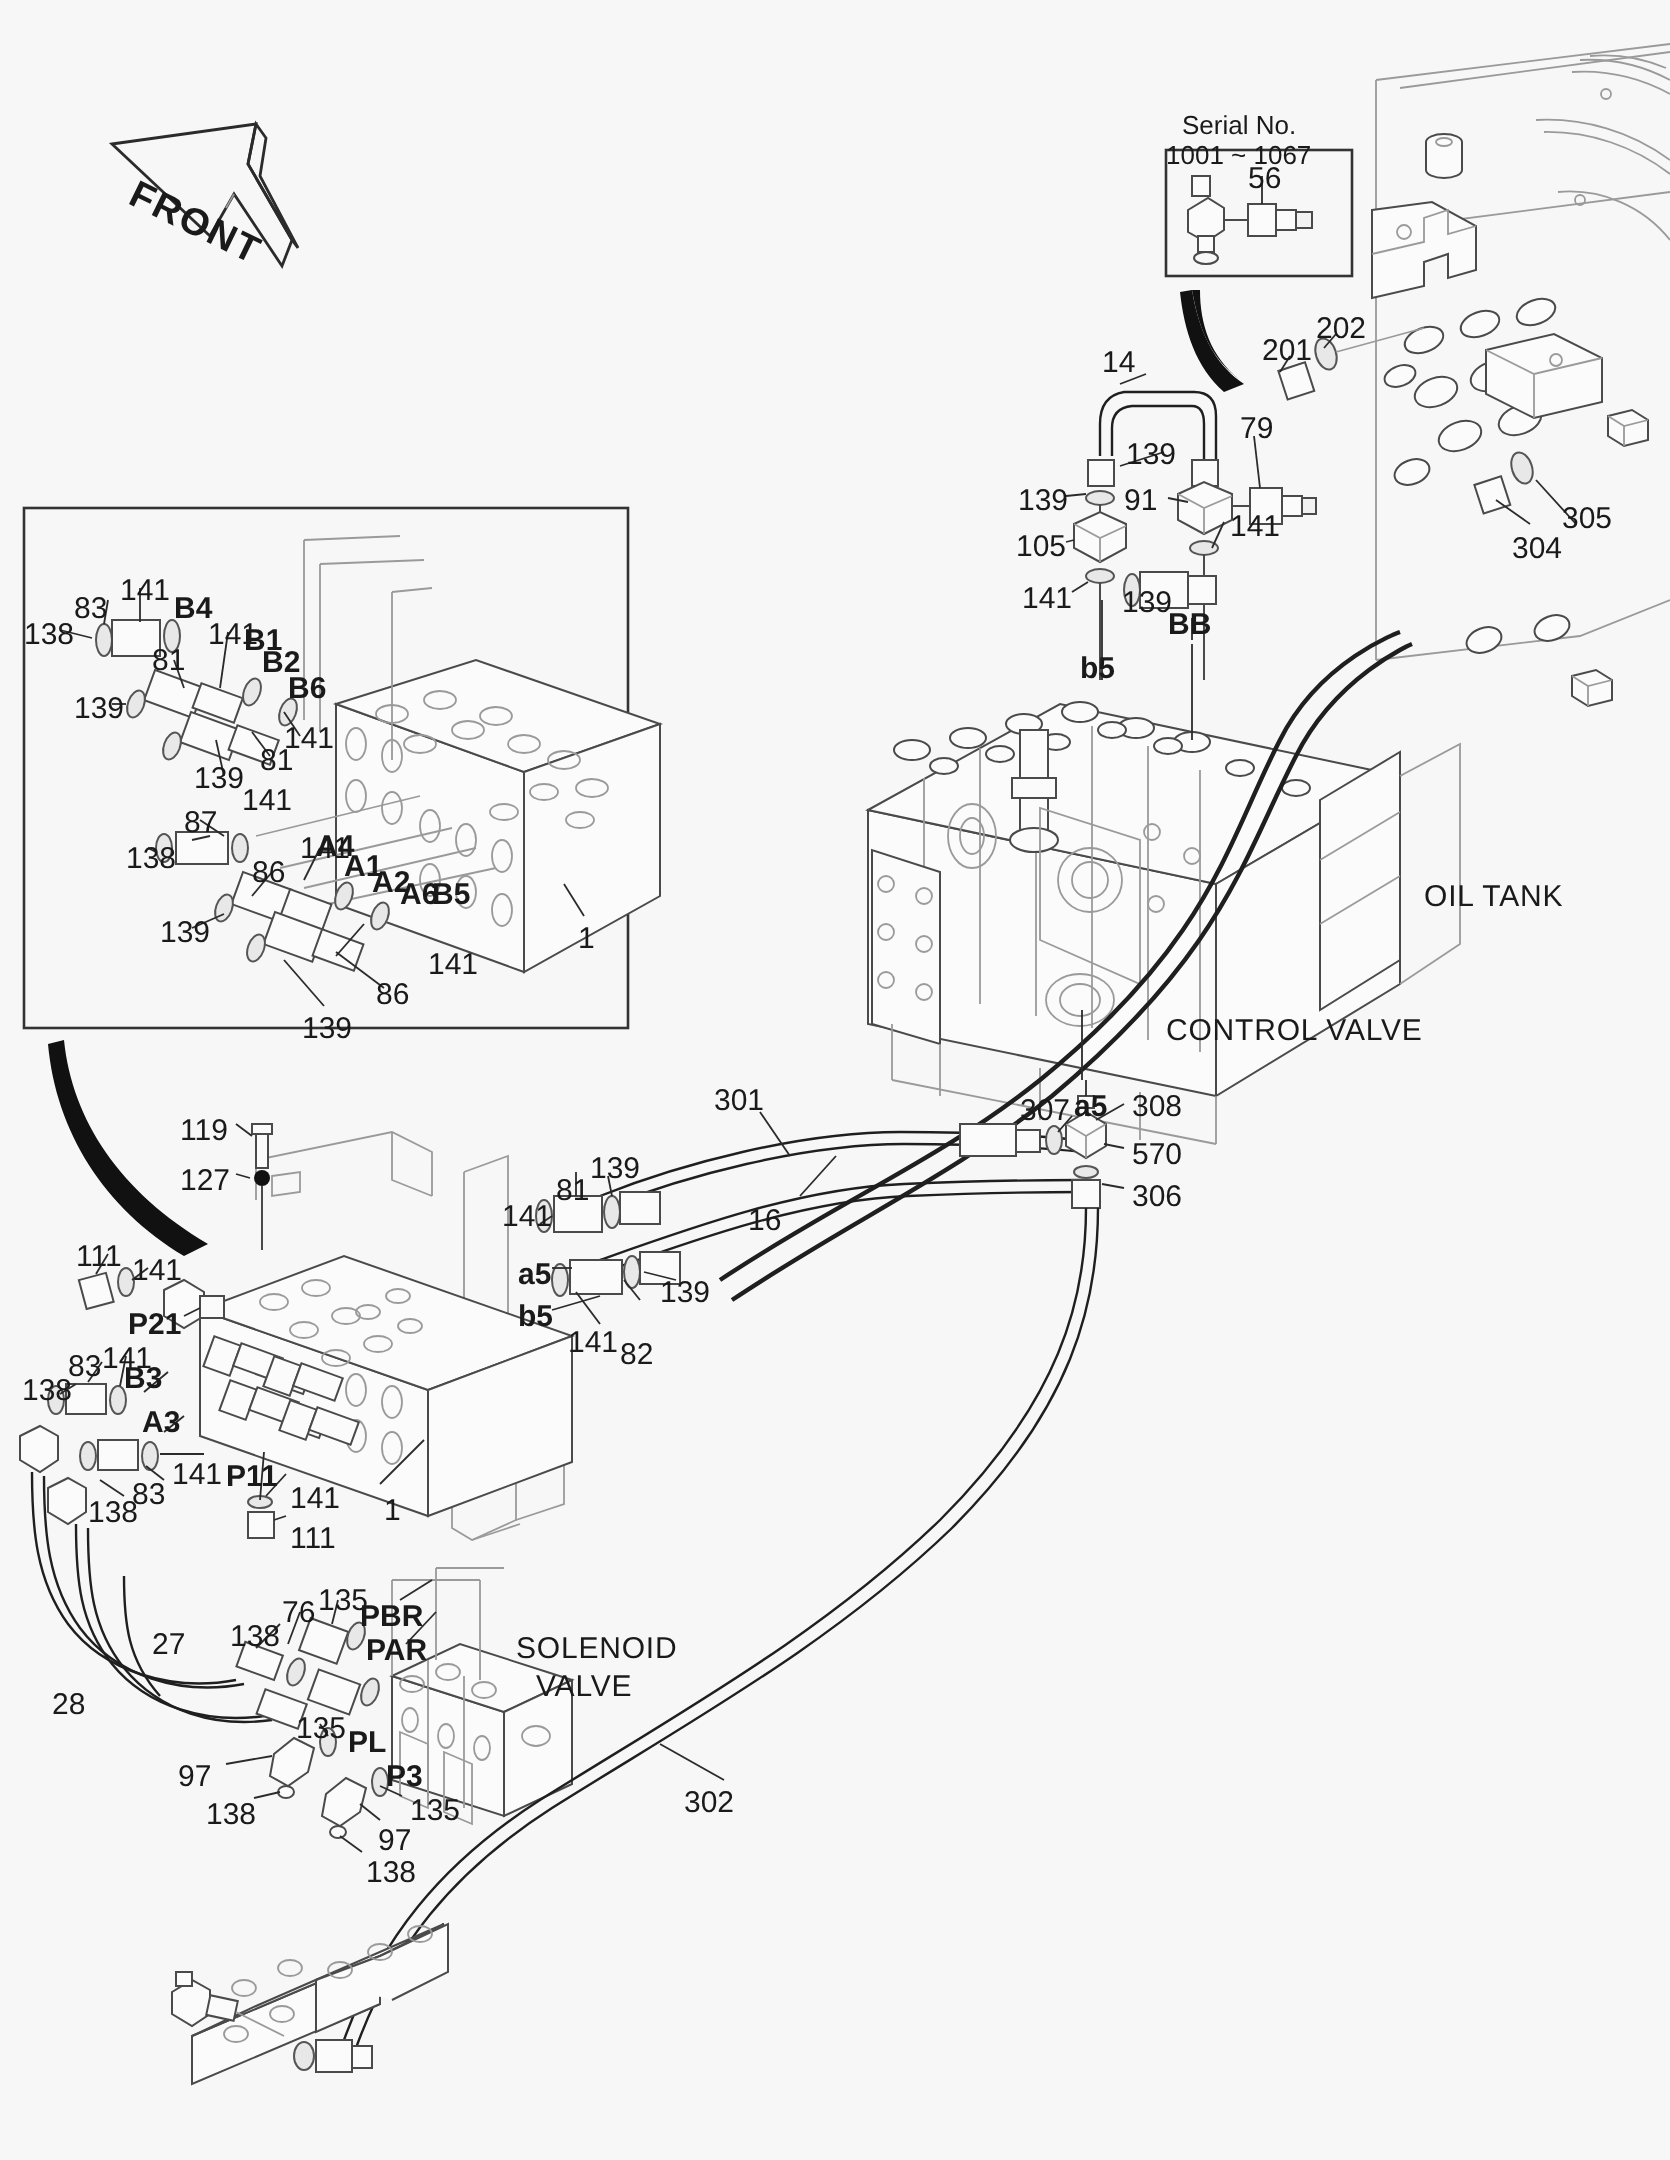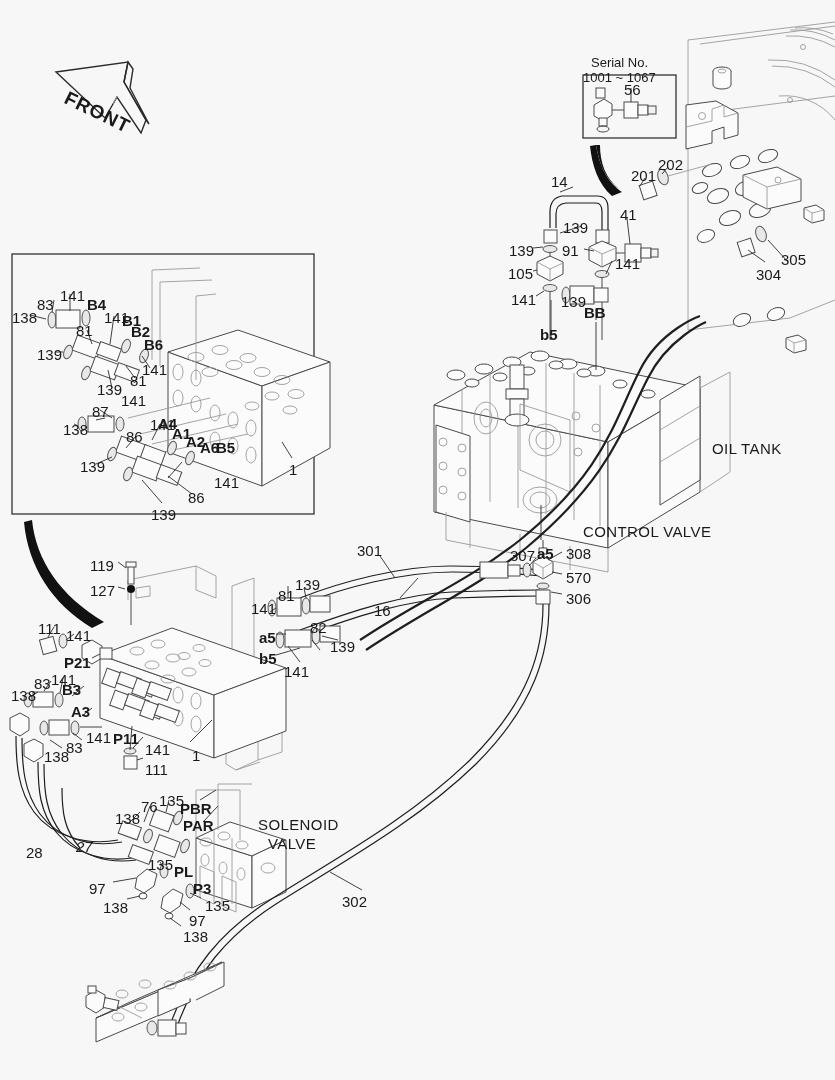--- a/index.html
+++ b/index.html
@@ -573,47 +573,47 @@
 
 </svg>
 </div>
 
 <div id="labels">
     <div class="lbl b" style="left: 70px; top: 88px; transform: rotate(26deg); transform-origin: 0px 0px; font-size: 19px; letter-spacing: 1px;">FRONT</div>
     <div class="lbl ser" style="left: 591px; top: 56px;">Serial No.</div>
     <div class="lbl ser" style="left: 583px; top: 71px;">1001 ~ 1067</div>
     <div class="lbl" style="left: 624px; top: 82px;">56</div>
     <div class="lbl sec" style="left: 712px; top: 441px; text-align: center;">OIL TANK</div>
-    <div class="lbl sec" style="left: 583px; top: 508px; margin-top: 16px;">CONTROL VALVE</div>
+    <div class="lbl sec" style="left: 583px; top: 508px;">CONTROL VALVE</div>
     <div class="lbl sec" style="left: 258px; top: 817px;">SOLENOID</div>
     <div class="lbl sec" style="left: 268px; top: 836px;">VALVE</div>
     <div class="lbl" style="left: 551px; top: 174px;">14</div>
     <div class="lbl" style="left: 563px; top: 220px;">139</div>
-    <div class="lbl" style="left: 620px; top: 207px;">41</div>
+    <div class="lbl" style="left: 620px; top: 207px;">79</div>
     <div class="lbl" style="left: 509px; top: 243px;">139</div>
     <div class="lbl" style="left: 562px; top: 243px;">91</div>
     <div class="lbl" style="left: 615px; top: 256px;">141</div>
     <div class="lbl" style="left: 508px; top: 266px;">105</div>
     <div class="lbl" style="left: 511px; top: 292px;">141</div>
     <div class="lbl" style="left: 561px; top: 294px;">139</div>
     <div class="lbl b" style="left: 584px; top: 305px;">BB</div>
     <div class="lbl b" style="left: 540px; top: 327px;">b5</div>
     <div class="lbl" style="left: 631px; top: 168px;">201</div>
     <div class="lbl" style="left: 658px; top: 157px;">202</div>
     <div class="lbl" style="left: 756px; top: 267px;">304</div>
     <div class="lbl" style="left: 781px; top: 252px;">305</div>
     <div class="lbl" style="left: 357px; top: 543px;">301</div>
     <div class="lbl" style="left: 374px; top: 603px;">16</div>
     <div class="lbl" style="left: 278px; top: 588px;">81</div>
     <div class="lbl" style="left: 295px; top: 577px;">139</div>
     <div class="lbl" style="left: 251px; top: 601px;">141</div>
     <div class="lbl b" style="left: 259px; top: 630px;">a5</div>
     <div class="lbl b" style="left: 259px; top: 651px;">b5</div>
     <div class="lbl" style="left: 284px; top: 664px;">141</div>
-    <div class="lbl" style="left: 310px; top: 620px;">82</div>
+    <div class="lbl" style="left: 310px; top: 670px;">82</div>
     <div class="lbl" style="left: 330px; top: 639px;">139</div>
     <div class="lbl b" style="left: 537px; top: 546px;">a5</div>
     <div class="lbl" style="left: 510px; top: 548px;">307</div>
     <div class="lbl" style="left: 566px; top: 546px;">308</div>
     <div class="lbl" style="left: 566px; top: 570px;">570</div>
     <div class="lbl" style="left: 566px; top: 591px;">306</div>
     <div class="lbl" style="left: 90px; top: 558px;">119</div>
     <div class="lbl" style="left: 90px; top: 583px;">127</div>
     <div class="lbl" style="left: 38px; top: 621px;">111</div>
     <div class="lbl" style="left: 66px; top: 628px;">141</div>
@@ -623,21 +623,21 @@
     <div class="lbl" style="left: 11px; top: 688px;">138</div>
     <div class="lbl b" style="left: 62px; top: 682px;">B3</div>
     <div class="lbl b" style="left: 71px; top: 704px;">A3</div>
     <div class="lbl" style="left: 86px; top: 730px;">141</div>
     <div class="lbl" style="left: 66px; top: 740px;">83</div>
     <div class="lbl" style="left: 44px; top: 749px;">138</div>
     <div class="lbl b" style="left: 113px; top: 731px; text-align: right;">P11</div>
     <div class="lbl" style="left: 145px; top: 742px;">141</div>
     <div class="lbl" style="left: 145px; top: 762px;">111</div>
     <div class="lbl" style="left: 192px; top: 748px;">1</div>
-    <div class="lbl" style="left: 76px; top: 839px; font-style: italic;">27</div>
+    <div class="lbl" style="left: 76px; top: 815px;">27</div>
     <div class="lbl" style="left: 26px; top: 845px;">28</div>
     <div class="lbl" style="left: 141px; top: 799px;">76</div>
     <div class="lbl" style="left: 159px; top: 793px;">135</div>
     <div class="lbl" style="left: 115px; top: 811px;">138</div>
     <div class="lbl b" style="left: 180px; top: 801px;">PBR</div>
     <div class="lbl b" style="left: 183px; top: 818px;">PAR</div>
     <div class="lbl" style="left: 148px; top: 857px;">135</div>
     <div class="lbl b" style="left: 174px; top: 864px;">PL</div>
     <div class="lbl b" style="left: 193px; top: 881px;">P3</div>
     <div class="lbl" style="left: 89px; top: 881px;">97</div>

